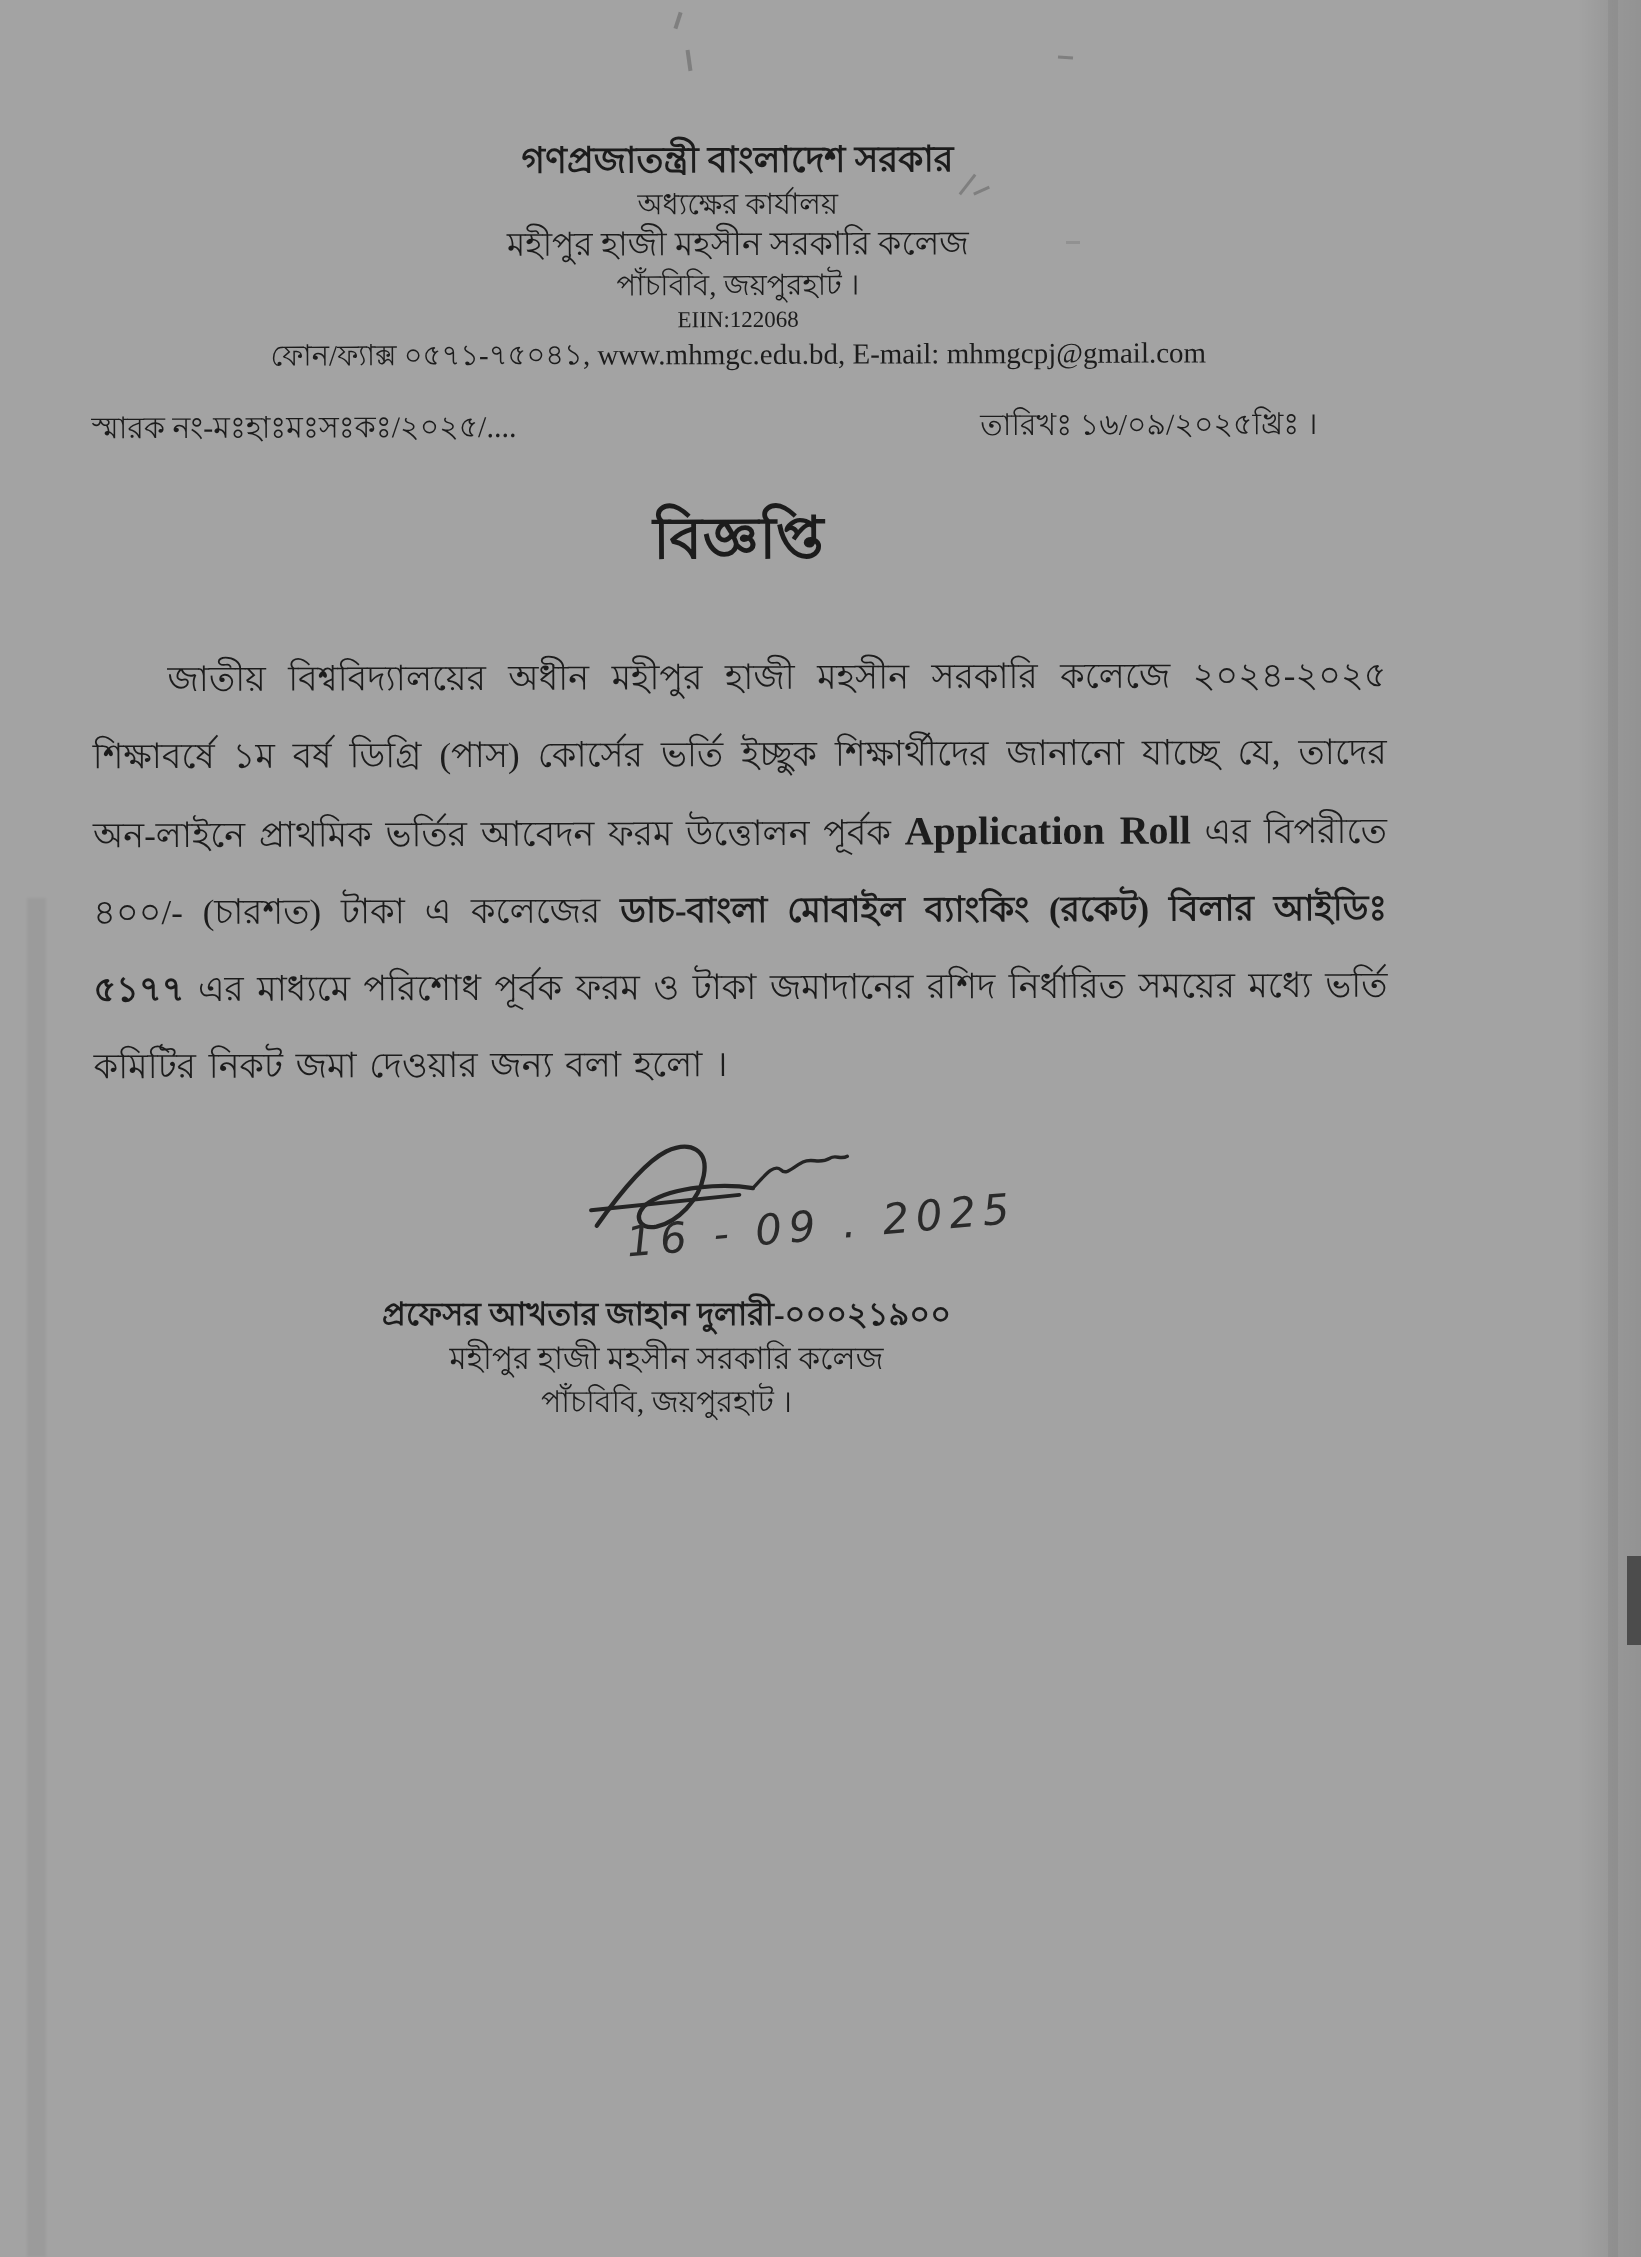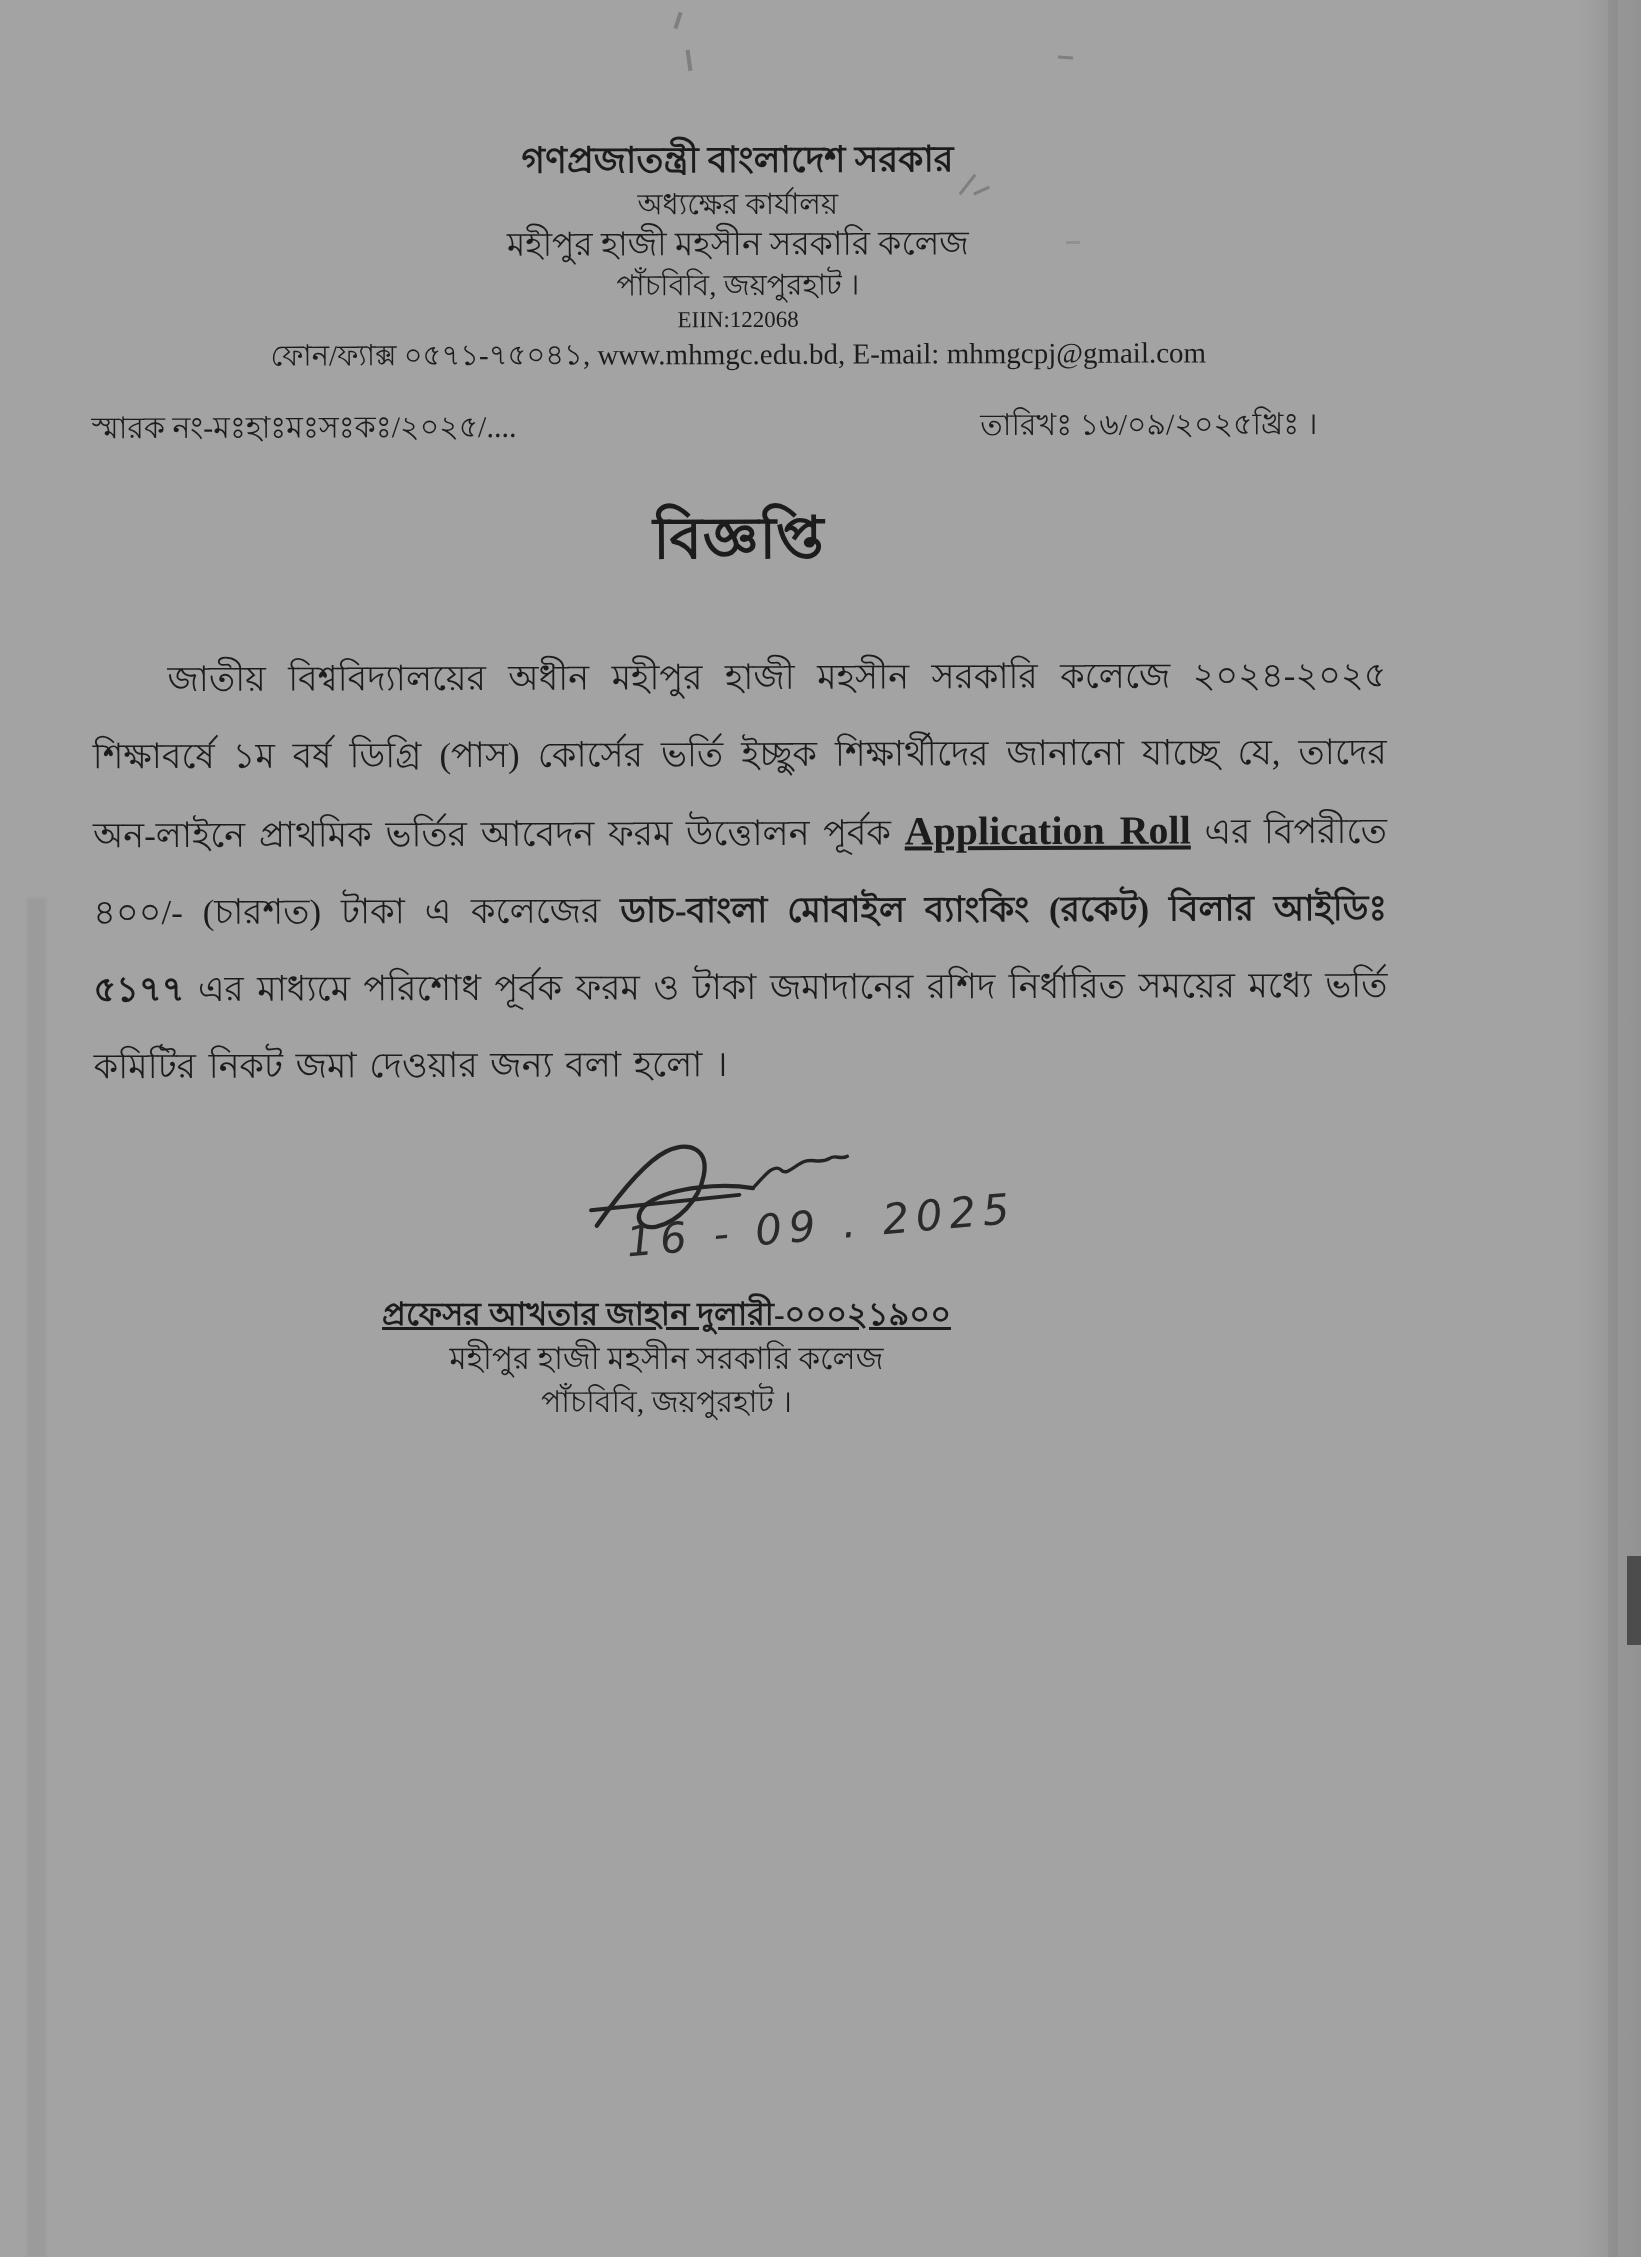--- a/index.html
+++ b/index.html
@@ -67,39 +67,39 @@
 
   .notice-body {
     margin-top: 48px;
     font-size: 35px; line-height: 77px;
     text-align: justify; text-indent: 75px;
     word-spacing: 3.9px;
   }
   .seg-normal { }
   .seg-bold { font-weight: bold; }
   .seg-bold-underline-latin {
-    font-weight: bold; text-decoration: underline;
+    font-weight: bold; 
     font-family: "Liberation Serif", "DejaVu Serif", serif;
     font-size: 40px;
   }
 
   
   .sig-area { position: absolute; left: 0; top: 0; width: 1641px; height: 2257px; pointer-events: none; }
   .sig-scribble { position: absolute; left: 587px; top: 1137px; }
   .sig-hand-date {
     position: absolute; left: 626px; top: 1205px; width: 290px;
     font-family: "DejaVu Sans", sans-serif;
     font-style: italic; font-size: 42px; letter-spacing: 6.8px;
     color: #2a2a2a; transform: rotate(-5deg); white-space: nowrap;
   }
   .signer {
     position: absolute; left: 348px; top: 1292px; width: 637px;
     text-align: center; line-height: 1.42;
   }
-  .signer-name   { font-size: 32px; font-weight: 600; text-decoration: underline; }
+  .signer-name   { font-size: 32px; font-weight: 600; }
   .signer-desig  { font-size: 30px; }
   .signer-college{ font-size: 31px; }
   .signer-addr   { font-size: 30px; }
 </style>
 </head>
 <body>
 
 <div class="page" style="background: #a3a3a3;">
 
   <div class="band-right"></div>

